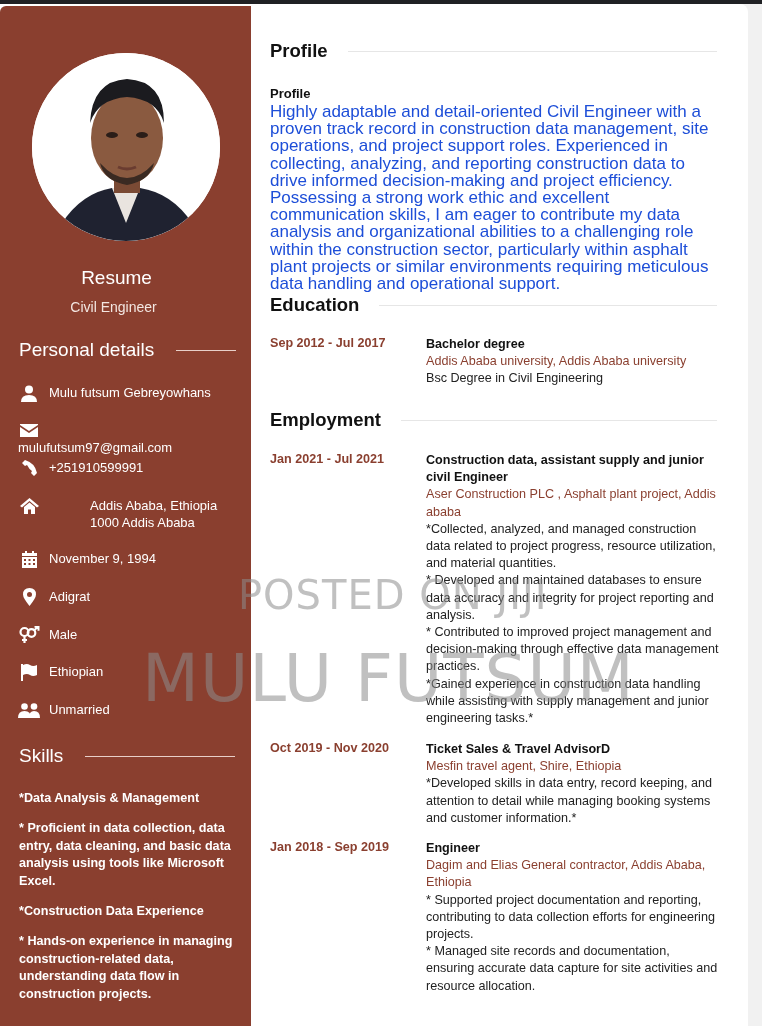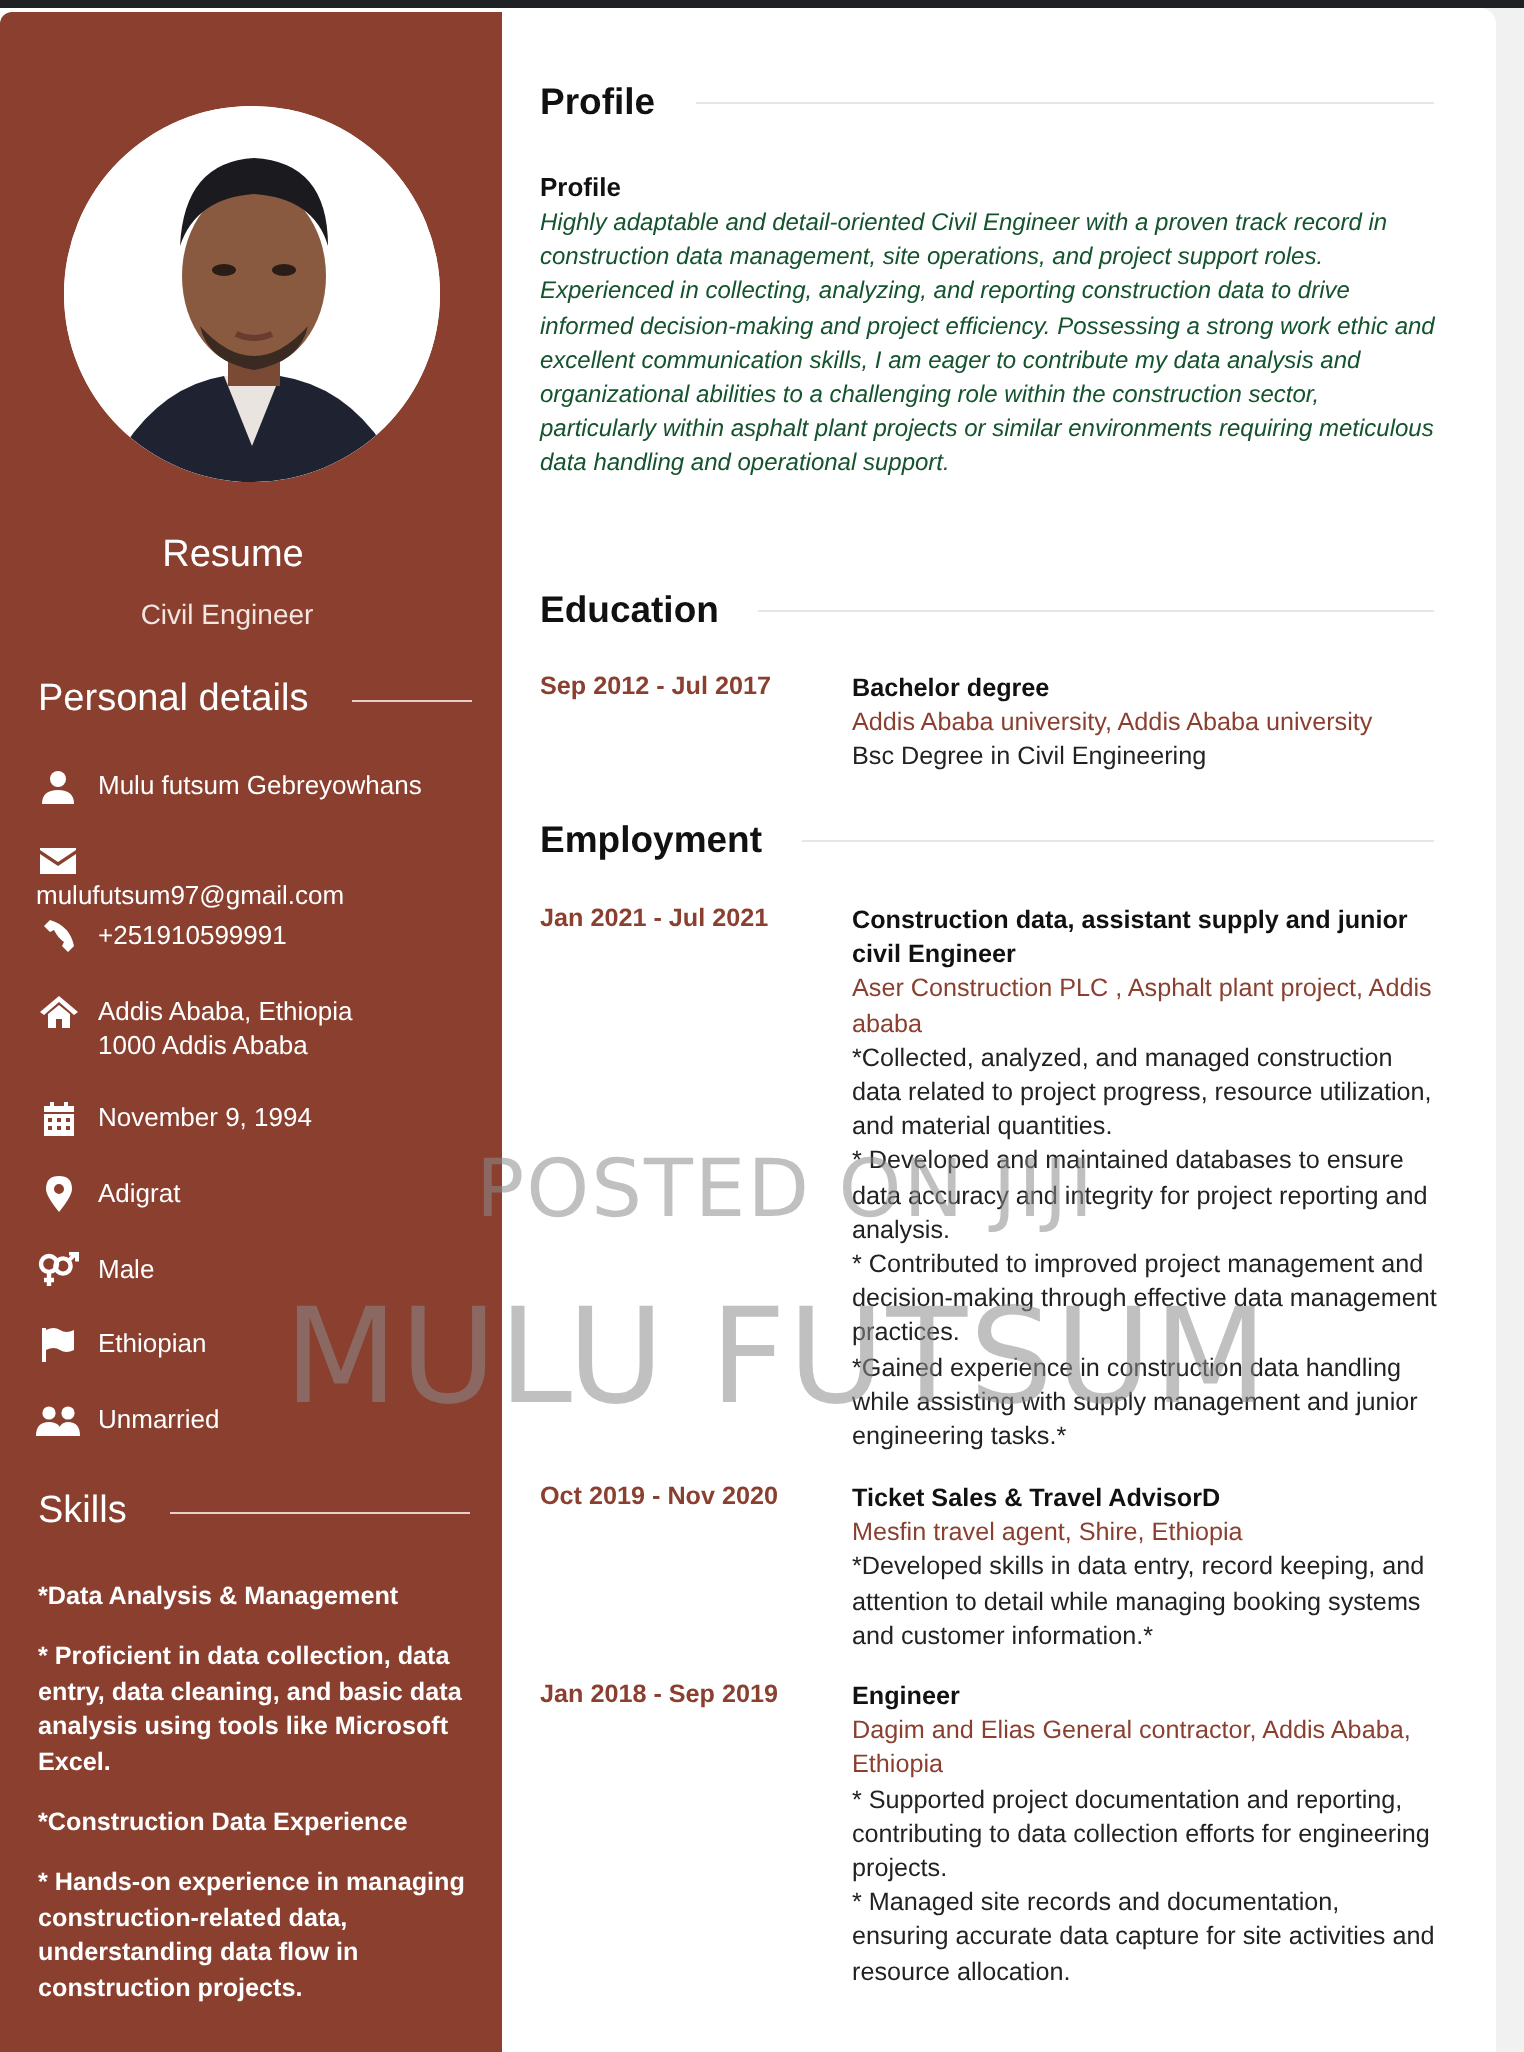--- a/index.html
+++ b/index.html
@@ -16,21 +16,21 @@
   .pd-list { position: absolute; left: 18px; top: 372px; width: 225px; }
   .pd-item { position: absolute; left: 0; display: flex; align-items: flex-start; font-size: 13px; color: #fff; line-height: 17px; }
   .pd-item .ic { width: 22px; height: 18px; margin-right: 9px; display: flex; align-items: center; justify-content: center; }
   .pd-item svg { fill: #fff; }
   .skills { position: absolute; left: 19px; top: 784px; width: 220px; font-size: 12.6px; font-weight: bold; color: #fff; line-height: 17.4px; }
   .skills p { margin-bottom: 13px; }
   .main { position: absolute; left: 270px; top: 0; width: 447px; }
   .sec-head { position: absolute; left: 0; width: 447px; display: flex; align-items: center; font-size: 18.5px; font-weight: bold; color: #111; }
   .sec-head .rule { flex: 1; height: 1px; background: #e6e6e6; margin-left: 20px; }
   .profile-sub { position: absolute; left: 0; top: 82px; font-size: 13px; font-weight: bold; color: #111; }
-  .profile-text { position: absolute; left: 0; top: 99px; width: 450px; font-size: 12px; color: #14532d; line-height: 17.2px; font-style: italic; }
+  .profile-text { position: absolute; left: 0; top: 99px; width: 450px; font-size: 17px; color: #1d4ed8; line-height: 17.2px; }
   .entry { position: absolute; left: 0; width: 450px; }
   .entry .date { position: absolute; left: 0; top: 0; width: 150px; font-size: 12.6px; font-weight: bold; color: #8a3f2f; }
   .entry .body { position: absolute; left: 156px; top: 0; width: 293px; line-height: 17.2px; }
   .entry .title { font-size: 12.6px; font-weight: bold; color: #111; }
   .entry .org { font-size: 12.6px; color: #8a3f2f; }
   .entry .desc { font-size: 12.6px; color: #222; white-space: pre-line; }
   .wm { position: absolute; font-family: "DejaVu Sans", sans-serif; color: rgba(140,140,140,0.55); white-space: nowrap; pointer-events: none; letter-spacing: 1px; }
 </style>
 </head>
 <body>
@@ -82,21 +82,21 @@
         <span>mulufutsum97@gmail.com</span>
       </div>
       <div class="pd-item" style="top:81px;">
         <span class="ic">
           <svg width="16" height="16" viewBox="0 0 16 16">
               <path d="M12 0 L15 3 L12 6 L10 5 Q8 9 5 11 L6 13 L3 16 L0 13 Q2 3 12 0 Z" transform="scale(-1,1) translate(-16,0)"></path>
             </svg>
         </span>
         <span>+251910599991</span>
       </div>
-      <div class="pd-item" style="top:119px;">
+      <div class="pd-item" style="top:119px;gap:41px;">
         <span class="ic">
           <svg width="19" height="16" viewBox="0 0 19 16">
               <path d="M9.5 0 L19 8 L17 9.5 L9.5 3 L2 9.5 L0 8 Z"></path>
               <path d="M4 9 L9.5 4.5 L15 9 V16 H11 V11.5 H8 V16 H4 Z"></path>
             </svg>
         </span>
         <span>
           <span>Addis Ababa, Ethiopia</span><br>
           <span>1000 Addis Ababa</span>
         </span>

